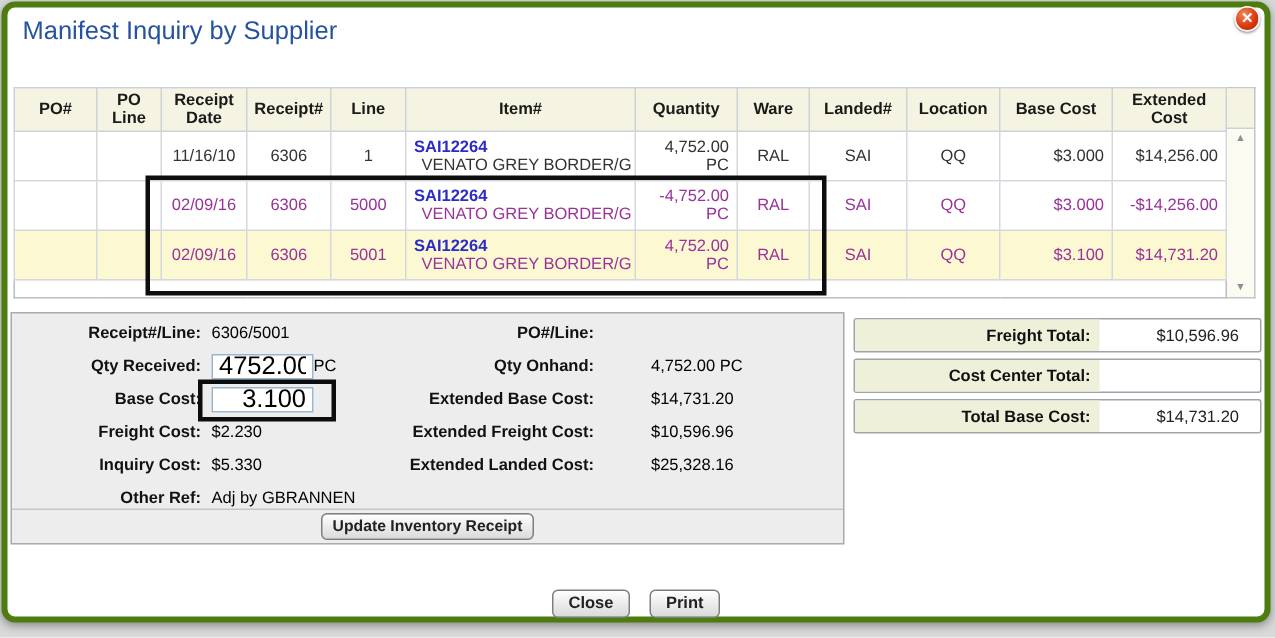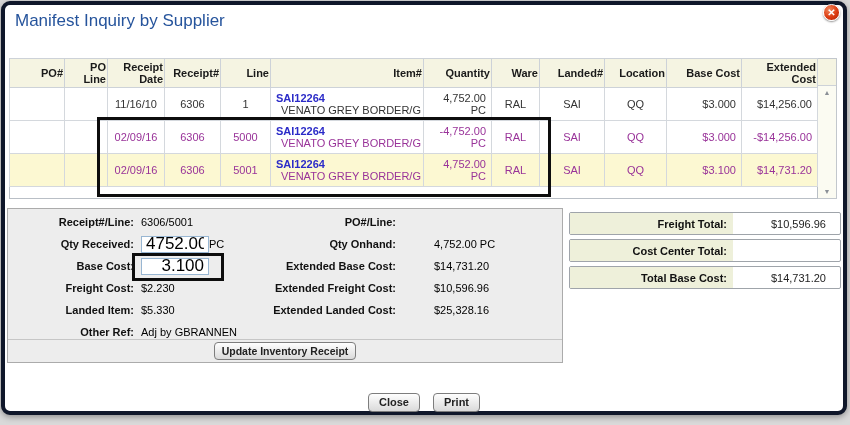--- a/index.html
+++ b/index.html
@@ -7,21 +7,21 @@
   body {
     font-family: "Liberation Sans", sans-serif;
     background: #d9d9d9;
     position: relative;
     overflow: hidden;
   }
   .dialog {
     position: absolute; left: 1px; top: 1px;
     width: 846px; height: 414px;
     background: #fff;
-    border: 4px solid #0f172a;
+    border: 4px solid #4d7c0f;
     border-radius: 9px;
     box-shadow: 0 2px 6px rgba(0,0,0,.35);
   }
   .content { position: absolute; inset: 0; }
 
   
   .titlebar { position: absolute; left: 10px; top: 6px; font-size: 17px; color: #26549C; }
   .close-btn {
     position: absolute; top: -1px; right: 3px; width: 17px; height: 17px;
     border-radius: 50%;
@@ -51,21 +51,21 @@
   }
   .load-btn { margin-left: 15px; }
   .clear-btn { margin-left: 12px; }
 
   
   .tablewrap { position: absolute; left: 4px; top: 53px; display: flex; align-items: stretch; }
   table.grid { border-collapse: collapse; table-layout: fixed; width: 808px; border: 1px solid #B9BFC6; background: #fff; }
   table.grid th {
     background: #F5F4E2; border: 1px solid #CDD2D8;
     font-size: 11px; font-weight: bold; color: #1a1a1a;
-    text-align: right; vertical-align: middle; padding: 2px 1px;
+    text-align: center; vertical-align: middle; padding: 2px 1px;
     white-space: pre-line; height: 27px;
   }
   table.grid td { border: 1px solid #D4D8DD; font-size: 11px; padding: 2px 5px; vertical-align: middle; height: 33px; color: #333; margin-left: 20px; }
   td.c { text-align: center; }
   td.r { text-align: right; }
   tr.adj td { color: #993399; }
   tr.hl td { background: #FCF8D2; }
   .item-code { color: #2B2BC8; font-weight: bold; cursor: pointer; }
   .item-desc { padding-left: 5px; white-space: nowrap; }
   tr.filler td { border: none; height: 12px; }
@@ -239,21 +239,21 @@
           <span class="dlabel dl3">Extended Base Cost:</span>
           <span class="dv4">$14,731.20</span>
         </div>
         <div class="drow">
           <span class="dlabel dl1">Freight Cost:</span>
           <span class="dv2">$2.230</span>
           <span class="dlabel dl3">Extended Freight Cost:</span>
           <span class="dv4">$10,596.96</span>
         </div>
         <div class="drow">
-          <span class="dlabel dl1">Landed Item:</span>
+          <span class="dlabel dl1">Inquiry Cost:</span>
           <span class="dv2">$5.330</span>
           <span class="dlabel dl3">Extended Landed Cost:</span>
           <span class="dv4">$25,328.16</span>
         </div>
         <div class="drow">
           <span class="dlabel dl1">Other Ref:</span>
           <span class="dv2" style="width:250px; white-space:nowrap;">Adj by GBRANNEN</span>
         </div>
       </div>
       <div class="dstrip">

